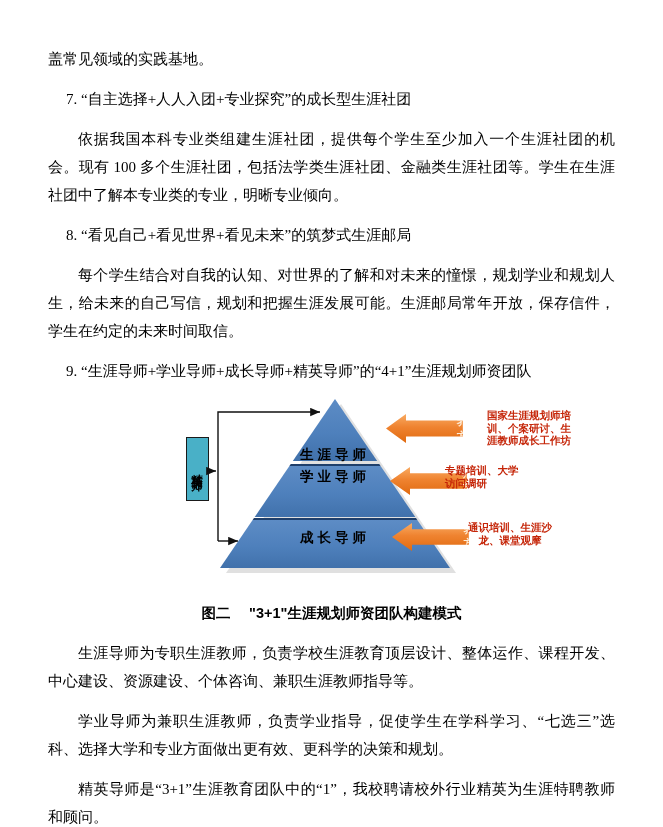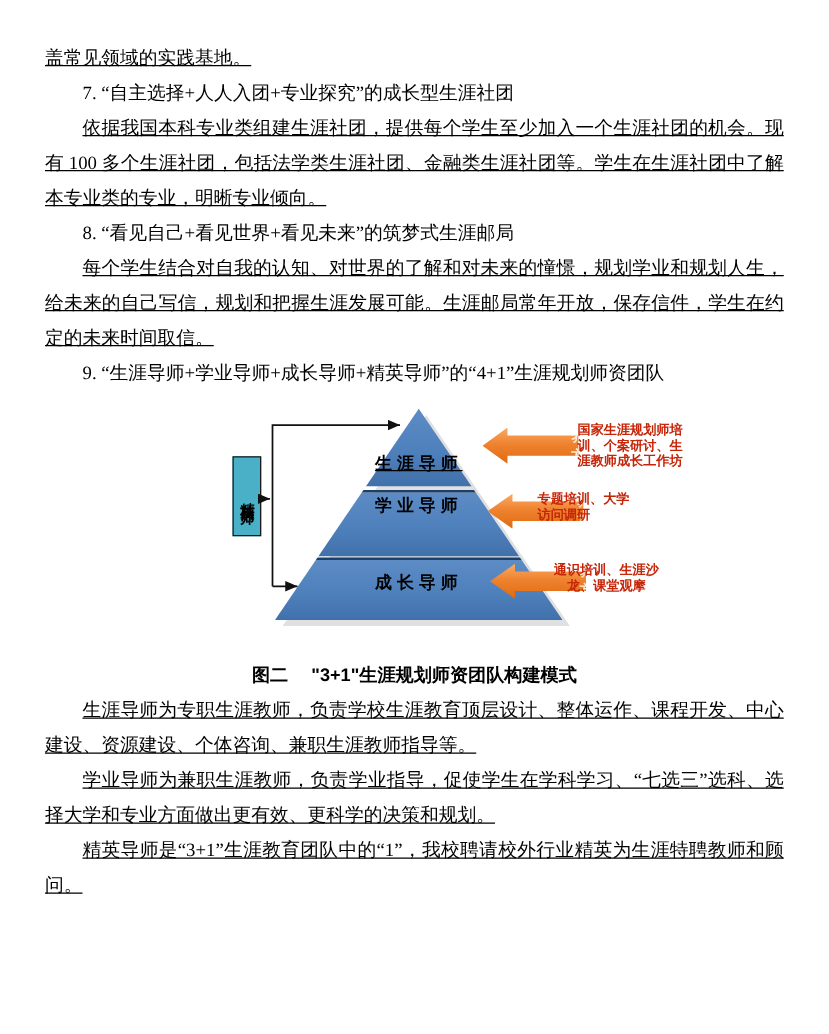--- a/index.html
+++ b/index.html
@@ -5,21 +5,21 @@
   html,body{margin:0;padding:0;}
   body{
     width:663px;height:827px;overflow:hidden;background:#ffffff;color:#000;
     font-family:"Liberation Serif","DejaVu Serif",serif;
   }
   .page{
     padding:33px 36px 0 36px;
     font-size:15px;line-height:28px;
     text-align:justify;
   }
-  .para{margin:0;text-indent:2em;text-decoration:underline;}
+  .para{margin:12px;text-indent:2em;}
   .para.noindent{text-indent:0;}
   .hd{font-weight:normal;text-indent:2em;}
 
   
   .diagram{
     position:relative;height:206px;margin-top:8px;
     text-align:left;text-indent:0;line-height:normal;
   }
   .pyr-shadow{
     position:absolute;left:190px;top:11px;width:230px;height:169px;
@@ -34,21 +34,21 @@
     background:linear-gradient(180deg,#5d8cc5 0%,#4e80bc 55%,#4171ab 100%);}
   .tier.t1{top:0;height:62px;}
   .tier.t2{top:65px;height:53px;border-top:2px solid #1f3f6b;}
   .tier.t3{top:119px;height:50px;border-top:2px solid #1f3f6b;}
 
   .tlabel{
     position:absolute;left:184px;width:230px;text-align:center;
     font-weight:bold;font-size:13.5px;line-height:15px;letter-spacing:4px;
     color:#000;
   }
-  .tlabel.l1{top:42px;text-decoration:underline;}
+  .tlabel.l1{top:54px;}
   .tlabel.l2{top:76px;}
   .tlabel.l3{top:137px;}
 
   .elite{
     position:absolute;left:150px;top:44px;width:23px;height:64px;
     box-sizing:border-box;border:1px solid #1a1a1a;background:#49b0c7;
     writing-mode:vertical-lr;text-orientation:upright;
     font-weight:bold;font-size:11.5px;line-height:20px;letter-spacing:2px;
     text-align:center;color:#000;
   }
@@ -64,24 +64,25 @@
     padding-left:13%;letter-spacing:1px;
     font-family:"Liberation Sans","DejaVu Sans",sans-serif;
   }
   .oarrow.a1{left:350px;top:21px;width:70px;height:29px;font-size:11px;}
   .oarrow.a2{left:354px;top:74px;width:50px;height:28px;font-size:9.5px;}
   .oarrow.a3{left:356px;top:130px;width:50px;height:28px;font-size:9.5px;}
 
   .note{
     position:absolute;color:#c52508;font-weight:bold;
     font-size:10.5px;line-height:12.5px;white-space:pre-line;
-    font-family:Liberation Sans, sans-serif;
+    font-family:Liberation Mono, monospace;
+    margin-left:25px;
   }
   .note.n1{left:426px;top:17px;}
-  .note.n2{left:394px;top:72px;}
+  .note.n2{left:384px;top:72px;}
   .note.n3{left:407px;top:129px;text-align:center;}
 
   .caption{
     text-align:center;font-weight:bold;text-indent:0;margin:0;
     font-family:"Liberation Sans","DejaVu Sans",sans-serif;
     font-size:14.5px;line-height:28px;
   }
 </style>
 </head>
 <body>

